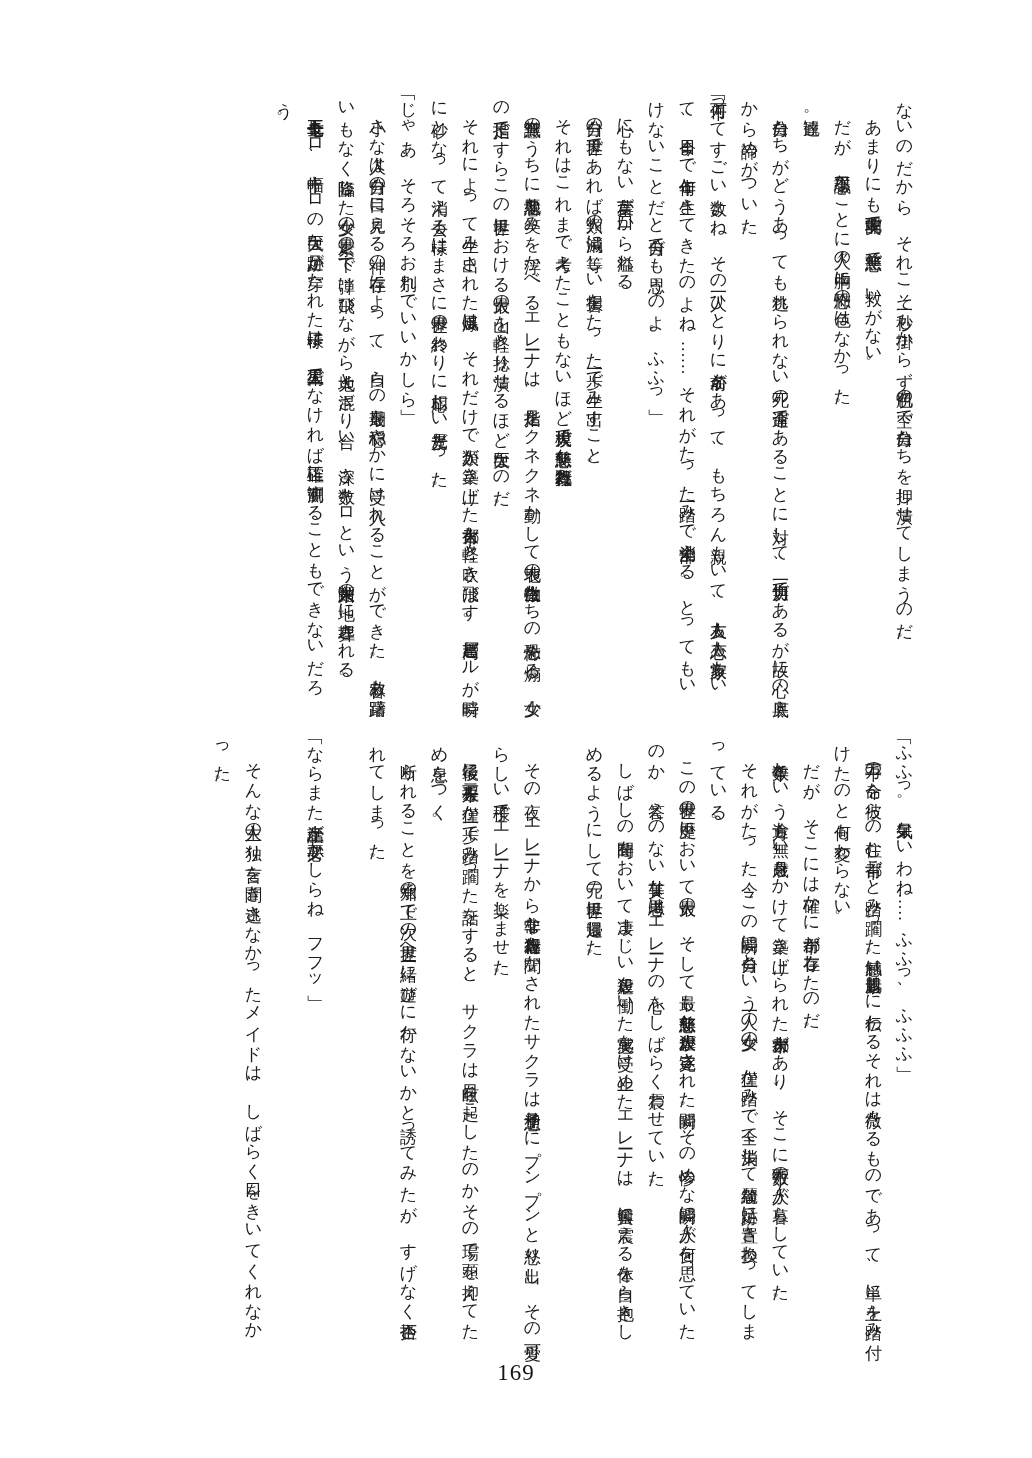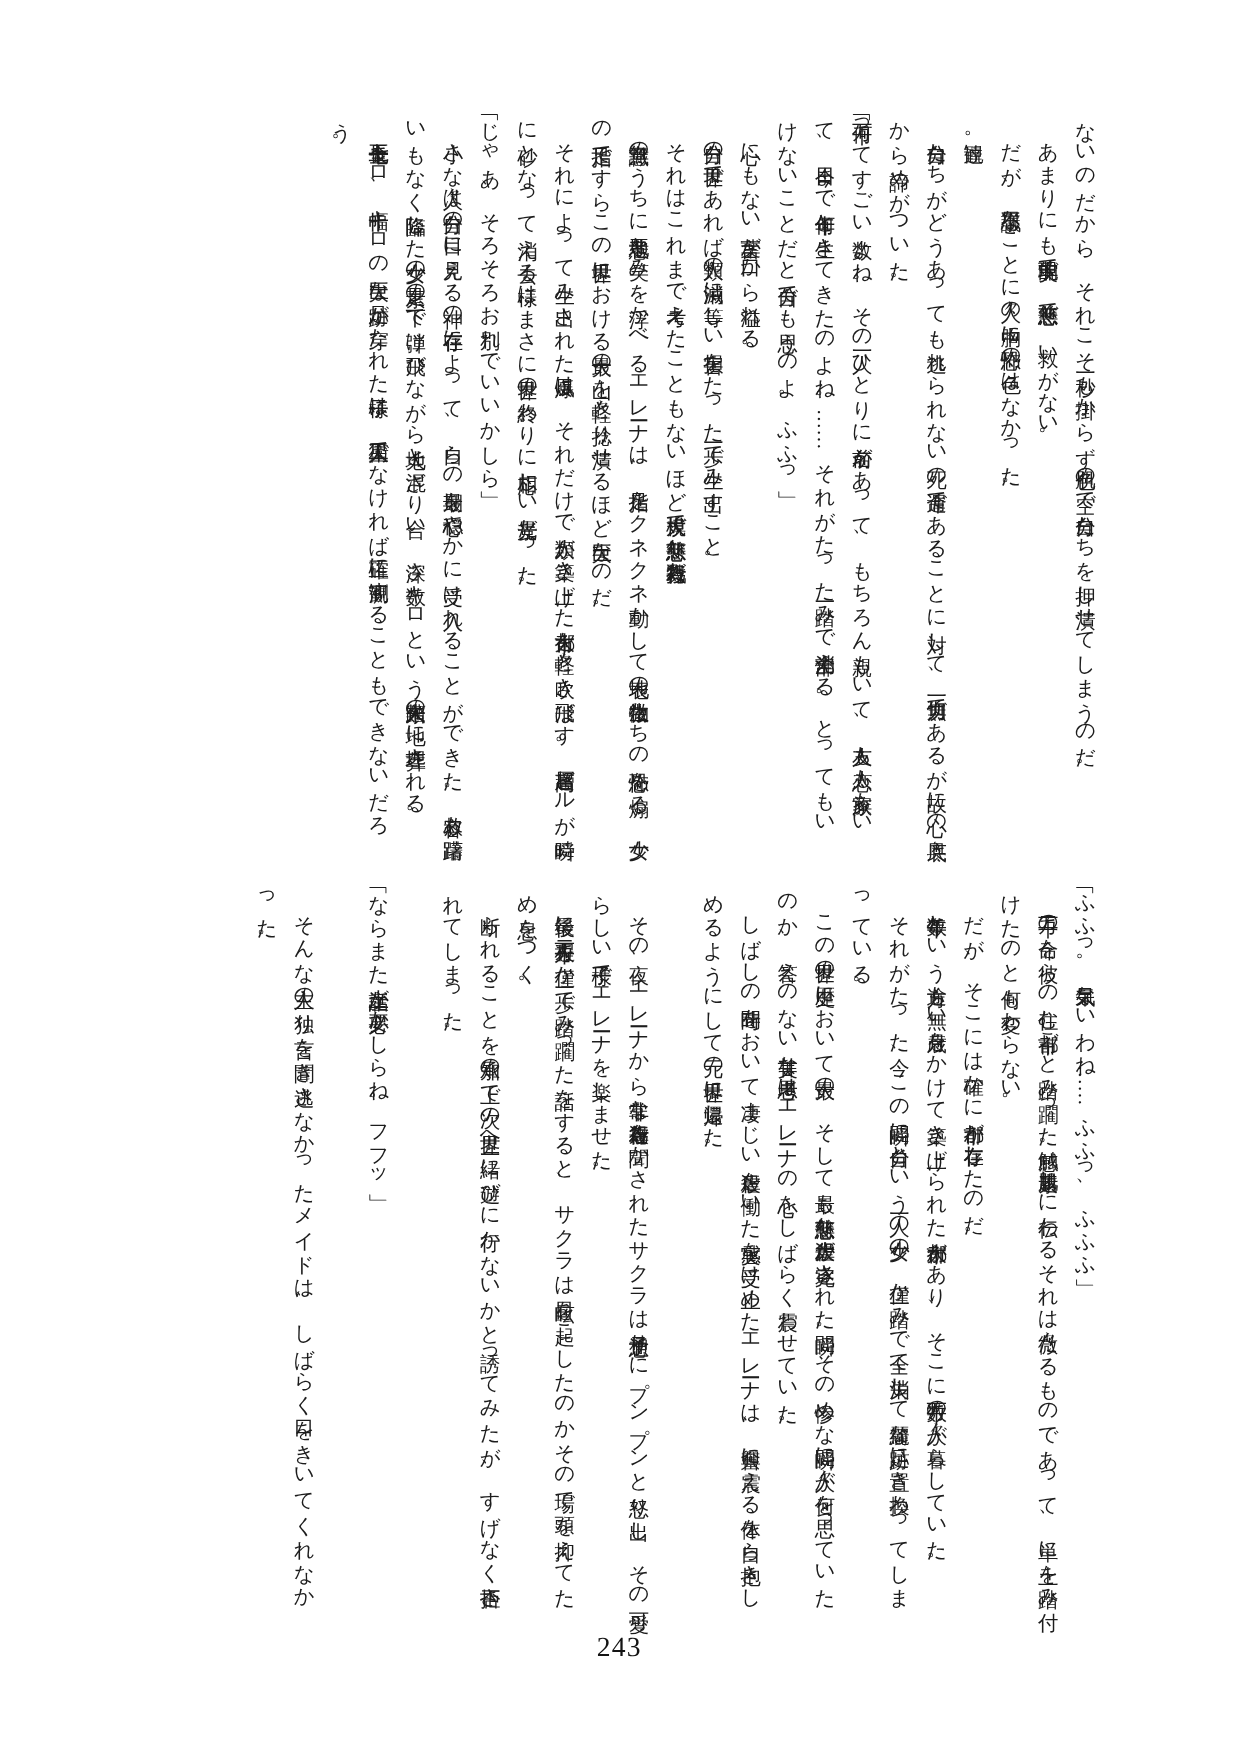--- a/index.html
+++ b/index.html
@@ -81,15 +81,15 @@
       <p class="para gap" aria-hidden="true"></p>
       <p class="para">その夜、エレーナから非常な虐殺行為を聞かされたサクラは予想通りにプンプンと怒り出し、その可愛らしい様子でエレーナを楽しませた。</p>
       <p class="para">最後に二千万人程を僅か一歩で踏み躙った話をすると、サクラは目眩を起こしたのかその場で頭を抑えてため息をつく。</p>
       <p class="para">断られることを承知の上で次の世界へ一緒に遊びに行かないかと誘ってみたが、すげなく拒否されてしまった。</p>
       <p class="para gap" aria-hidden="true"></p>
       <p class="para flush">「ならまた土産話が必要かしらね。フフッ」</p>
       <p class="para gap" aria-hidden="true"></p>
       <p class="para">そんな主人の独り言を聞き逃さなかったメイドは、しばらく口をきいてくれなかった。</p>
     </div>
 
-  <div class="page-number">243</div>
+  <div class="page-number">169</div>
 
 </div>
 
 </body></html>

